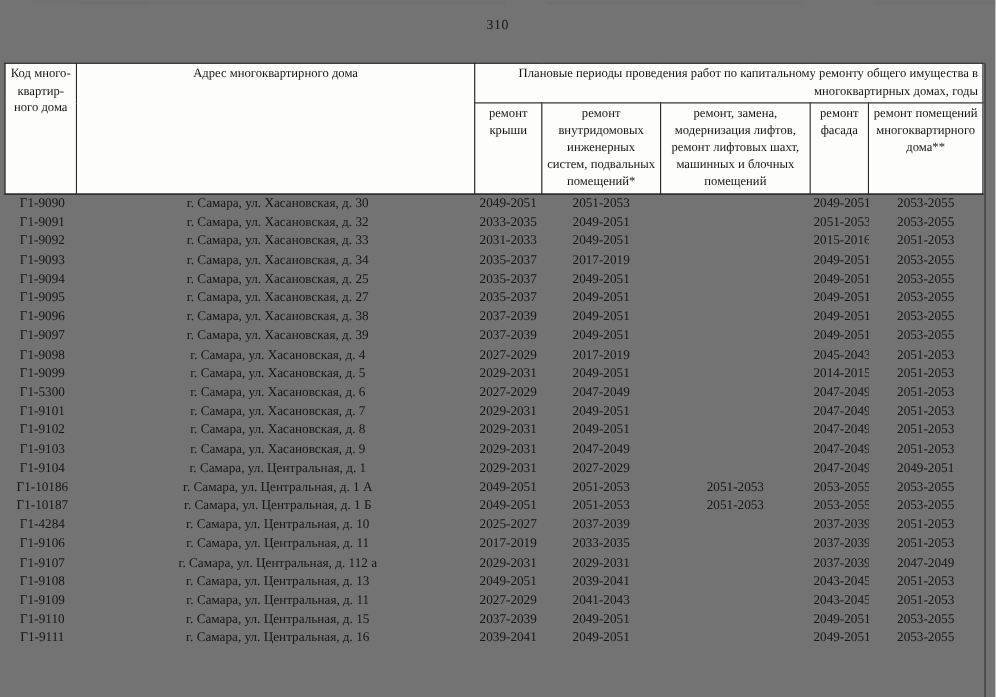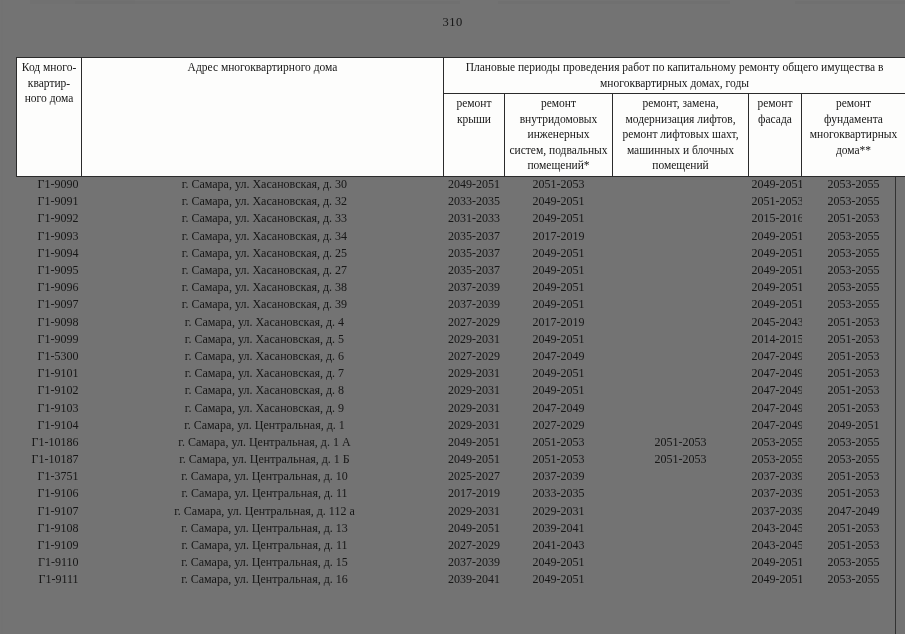--- a/index.html
+++ b/index.html
@@ -25,21 +25,21 @@
   .page-number {
     position: absolute;
     top: 15px; left: 0; width: 100%;
     text-align: center;
     font-size: 12.5px;
     letter-spacing: .5px;
   }
 
   table.schedule {
     position: absolute;
-    left: 16px; top: 57px;
+    left: 4px; top: 57px;
     width: 889px;
     border-collapse: collapse;
     table-layout: fixed;
   }
   .schedule col.c-code       { width: 65px; }
   .schedule col.c-address    { width: 362px; }
   .schedule col.c-roof       { width: 61px; }
   .schedule col.c-systems    { width: 108px; }
   .schedule col.c-lifts      { width: 136px; }
   .schedule col.c-facade     { width: 53px; }
@@ -48,34 +48,34 @@
   .schedule th {
     border: 1px solid #2b2b2b;
     font-weight: normal;
     vertical-align: top;
     text-align: center;
     font-size: 11.5px;
     line-height: 15.5px;
     padding: 2px 4px;
     background: #fdfdfc;
   }
-  .schedule .th-group { height: 31px; }
+  .schedule .th-group { height: 31px; text-align: right; }
   .schedule thead tr.sub-row th { height: 64px; }
   .schedule .th-code { white-space: pre-line; }
 
   .schedule td {
     border: none;
     font-size: 12px;
     height: 17.2px;
     vertical-align: middle;
     padding: 0 3px;
     white-space: nowrap;
     overflow: hidden;
   }
-  .schedule td.td-code    { padding-left: 6px; text-align: right; }
+  .schedule td.td-code    { padding-left: 6px; text-align: center; }
   .schedule td.td-address { padding-left: 7px; text-align: center; }
   .schedule td.td-year    { text-align: center; }
 </style>
 </head>
 <body>
 
 <div class="page">
 
   <div class="artifact a1"></div>
   <div class="artifact a2"></div>
@@ -102,21 +102,21 @@
 квартир-
 ного дома</th>
         <th rowspan="2" class="th-address">Адрес многоквартирного дома</th>
         <th colspan="5" class="th-group">Плановые периоды проведения работ по капитальному ремонту общего имущества в многоквартирных домах, годы</th>
       </tr>
       <tr class="sub-row">
         <th>ремонт крыши</th>
         <th>ремонт внутридомовых инженерных систем, подвальных помещений*</th>
         <th>ремонт, замена, модернизация лифтов, ремонт лифтовых шахт, машинных и блочных помещений</th>
         <th>ремонт фасада</th>
-        <th>ремонт фундамента многоквартирных дома**</th>
+        <th>ремонт помещений многоквартирного дома**</th>
       </tr>
     </thead>
     <tbody>
         <tr>
     <td class="td-code">Г1-9090</td>
     <td class="td-address">г. Самара, ул. Хасановская, д. 30</td>
     <td class="td-year">2049-2051</td>
     <td class="td-year">2051-2053</td>
     <td class="td-year"></td>
     <td class="td-year">2049-2051</td>
@@ -260,21 +260,21 @@
         <tr>
     <td class="td-code">Г1-10187</td>
     <td class="td-address">г. Самара, ул. Центральная, д. 1 Б</td>
     <td class="td-year">2049-2051</td>
     <td class="td-year">2051-2053</td>
     <td class="td-year">2051-2053</td>
     <td class="td-year">2053-2055</td>
     <td class="td-year">2053-2055</td>
   </tr>
         <tr>
-    <td class="td-code">Г1-3751</td>
+    <td class="td-code">Г1-4284</td>
     <td class="td-address">г. Самара, ул. Центральная, д. 10</td>
     <td class="td-year">2025-2027</td>
     <td class="td-year">2037-2039</td>
     <td class="td-year"></td>
     <td class="td-year">2037-2039</td>
     <td class="td-year">2051-2053</td>
   </tr>
         <tr>
     <td class="td-code">Г1-9106</td>
     <td class="td-address">г. Самара, ул. Центральная, д. 11</td>

